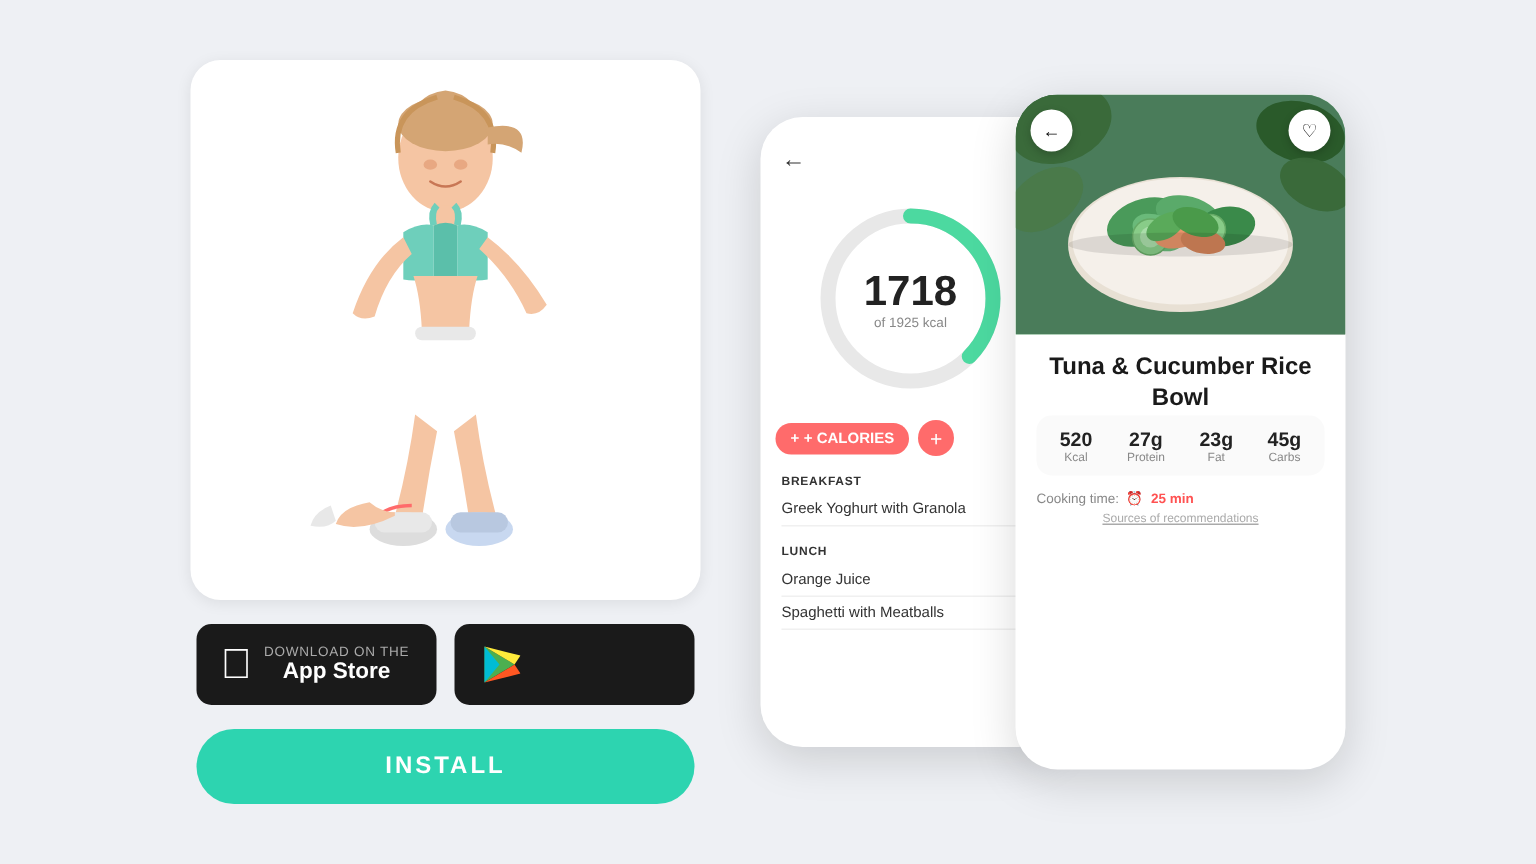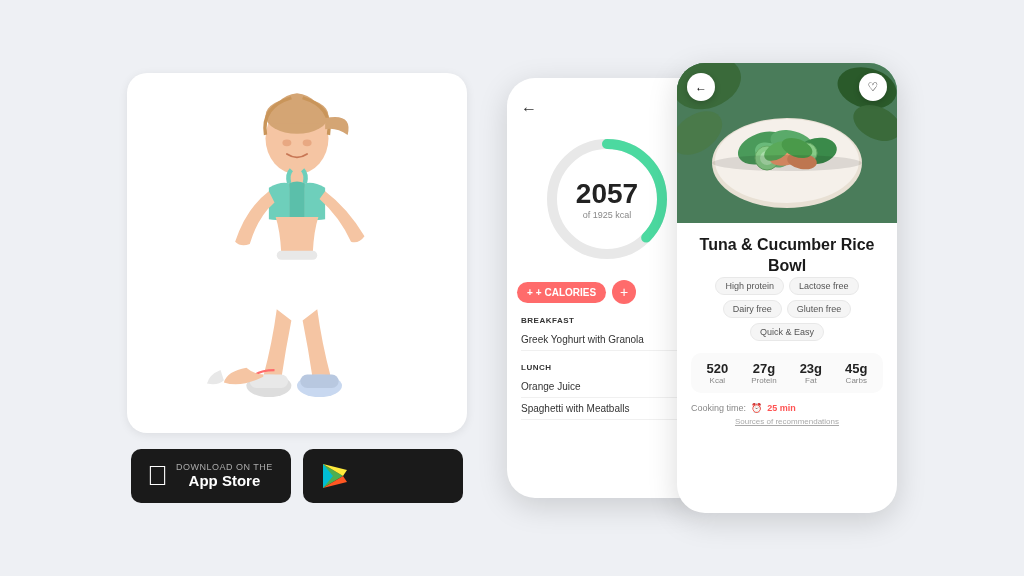--- a/index.html
+++ b/index.html
@@ -445,41 +445,42 @@
 
         <svg class="google-icon" viewBox="0 0 28 28">
           <polygon points="4,2 24,14 4,26" fill="#4CAF50"></polygon>
           <polygon points="4,2 14,14 4,26" fill="#00BCD4"></polygon>
           <polygon points="4,26 24,14 28,20" fill="#FF5722"></polygon>
           <polygon points="4,2 28,8 24,14" fill="#FFEB3B"></polygon>
         </svg>
       </button>
     </div>
 
+    <button class="install-btn">INSTALL</button>
 
   </div>
 
   <div class="right-section">
 
     <div class="phone phone-back">
       <div class="phone-back-content">
 
         <div class="phone-back-header">
           <span class="back-arrow">←</span>
         </div>
 
         <div class="calorie-circle-container">
           <svg class="circle-svg" viewBox="0 0 130 130">
 
             <circle cx="65" cy="65" r="55" fill="none" stroke="#e8e8e8" stroke-width="10"></circle>
 
             <circle cx="65" cy="65" r="55" fill="none" stroke="#4cd9a0" stroke-width="10" stroke-dasharray="215 345" stroke-dashoffset="86" stroke-linecap="round" transform="rotate(-90 65 65)"></circle>
           </svg>
           <div class="calorie-text-center">
-            <div class="calorie-number">2057</div>
+            <div class="calorie-number">1718</div>
             <div class="calorie-of">of  1925 kcal</div>
           </div>
         </div>
 
         <div class="calories-btn-row">
           <button class="calories-add-btn">
             <span>+</span>
             <span>+ CALORIES</span>
           </button>
           <button class="plus-circle-btn">+</button>
@@ -536,27 +537,20 @@
 
           
           <button class="recipe-back-btn">←</button>
           
           <button class="recipe-heart-btn">♡</button>
         </div>
 
         <div class="recipe-info">
           <div class="recipe-title">Tuna &amp; Cucumber Rice Bowl</div>
 
-          <div class="recipe-tags">
-            <span class="recipe-tag">High protein</span>
-            <span class="recipe-tag">Lactose free</span>
-            <span class="recipe-tag">Dairy free</span>
-            <span class="recipe-tag">Gluten free</span>
-            <span class="recipe-tag">Quick &amp; Easy</span>
-          </div>
 
           <div class="recipe-nutrition">
             <div class="nutrition-item">
               <div class="nutrition-value">520</div>
               <div class="nutrition-label">Kcal</div>
             </div>
             <div class="nutrition-item">
               <div class="nutrition-value">27g</div>
               <div class="nutrition-label">Protein</div>
             </div>

